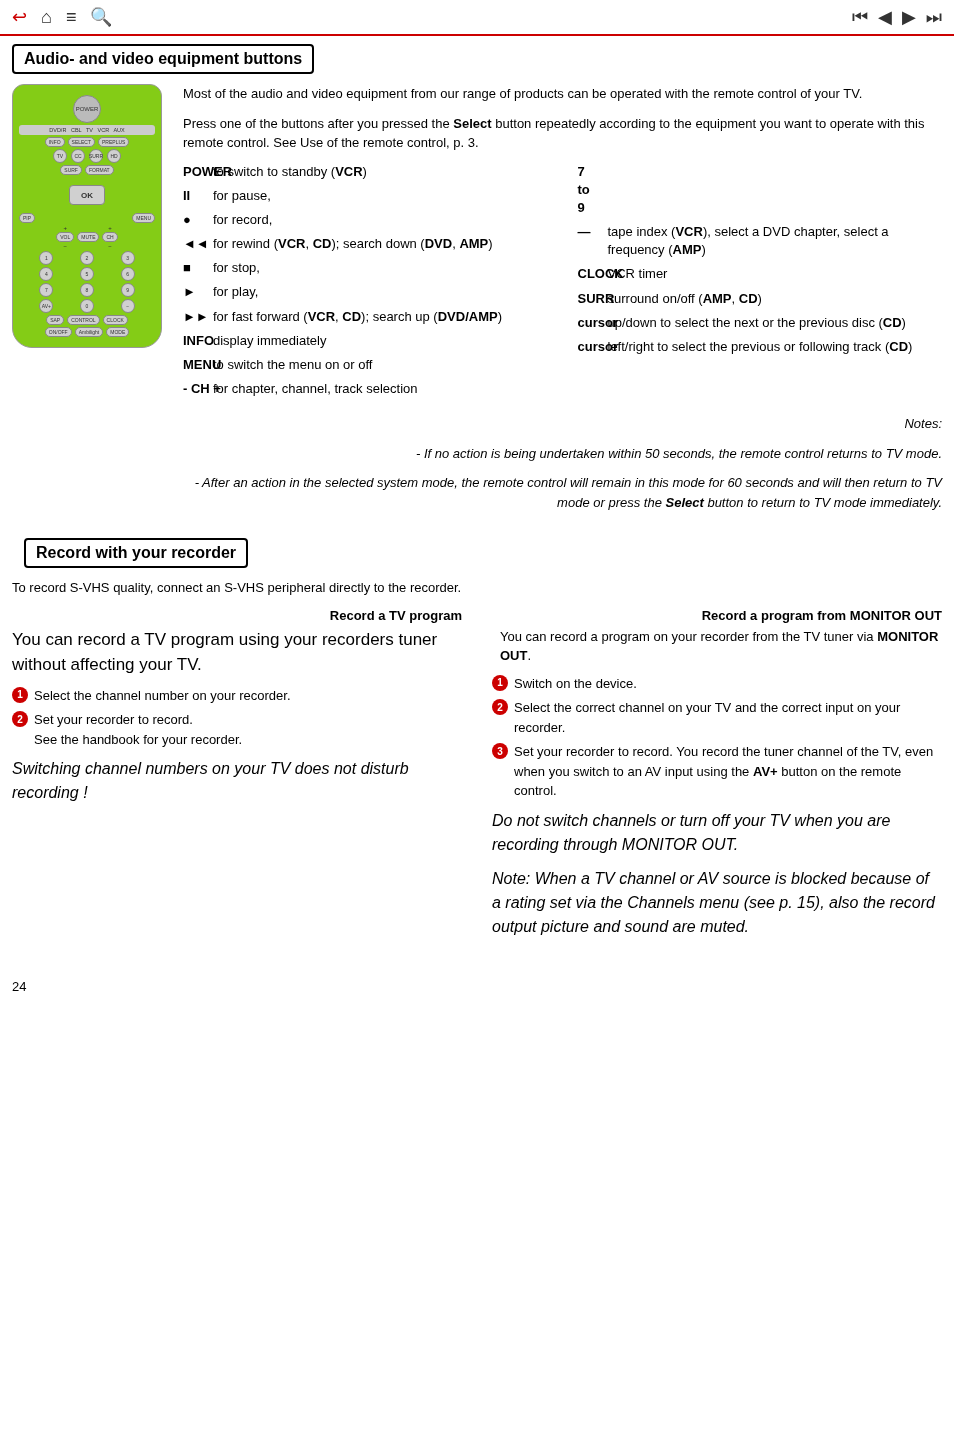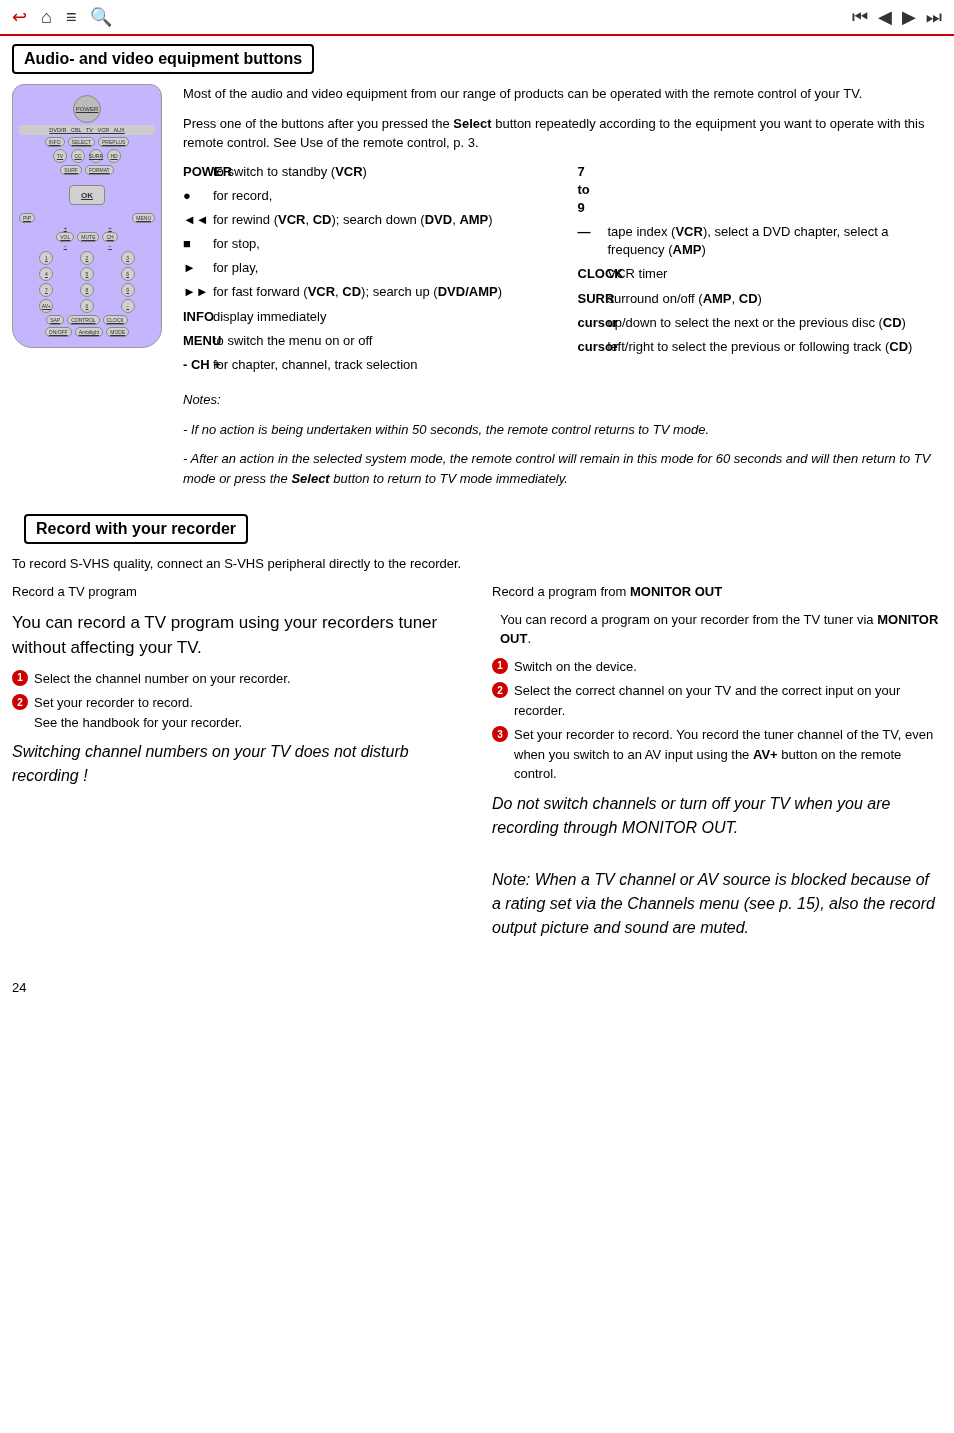--- a/index.html
+++ b/index.html
@@ -58,27 +58,26 @@
       gap: 16px;
     }
 
     
     .remote-container {
       flex-shrink: 0;
       width: 155px;
     }
     .remote {
       width: 150px;
-      background: #c4b5fd;
+      background: #84cc16;
       border-radius: 12px 12px 20px 20px;
       border: 1.5px solid #999;
       padding: 8px 6px;
       font-size: 7px;
       color: #333;
-      text-decoration: underline;
     }
     .remote-row {
       display: flex;
       justify-content: center;
       align-items: center;
       margin: 2px 0;
       gap: 3px;
     }
     .remote-btn {
       background: #d0d0d0;
@@ -184,39 +183,41 @@
     }
     .btn-desc {
       flex: 1;
       font-size: 13px;
     }
     .notes-section {
       margin-top: 10px;
       font-style: italic;
       font-size: 12px;
       line-height: 1.5;
+      text-align: right;
     }
 
     
     .section2 {
       padding: 0 12px;
       margin-top: 16px;
     }
     .two-col {
       display: flex;
       gap: 30px;
       margin-top: 10px;
     }
     .col-left, .col-right {
       flex: 1;
     }
     h3 {
       font-size: 13px;
-      font-weight: normal;
-      margin-bottom: 11px;
+      font-weight: bold;
+      margin-bottom: 4px;
+      text-align: right;
     }
     .numbered-list {
       list-style: none;
       padding: 0;
       margin: 6px 0;
     }
     .numbered-list li {
       display: flex;
       gap: 6px;
       margin-bottom: 5px;
@@ -357,20 +358,24 @@
     <p>
       Press one of the buttons after you pressed the <strong>Select</strong> button repeatedly according to the equipment you want to operate with this remote control. See Use of the remote control, p. 3.
     </p>
 
     <div class="btn-descriptions">
 
       <div class="btn-col">
         <div class="btn-row">
           <span class="btn-symbol"><strong>POWER</strong></span>
           <span class="btn-desc">to switch to standby (<strong>VCR</strong>)</span>
+        </div>
+        <div class="btn-row">
+          <span class="btn-symbol"><strong>II</strong></span>
+          <span class="btn-desc">for pause,</span>
         </div>
         <div class="btn-row">
           <span class="btn-symbol">●</span>
           <span class="btn-desc">for record,</span>
         </div>
         <div class="btn-row">
           <span class="btn-symbol">◄◄</span>
           <span class="btn-desc">for rewind (<strong>VCR</strong>, <strong>CD</strong>); search down (<strong>DVD</strong>, <strong>AMP</strong>)</span>
         </div>
         <div class="btn-row">
@@ -475,20 +480,20 @@
           <span class="num-circle">2</span>
           <span>Select the correct channel on your TV and the correct input on your recorder.</span>
         </li>
         <li>
           <span class="num-circle">3</span>
           <span>Set your recorder to record. You record the tuner channel of the TV, even when you switch to an AV input using the <strong>AV+</strong> button on the remote control.</span>
         </li>
       </ul>
 
       <p class="italic-note">Do not switch channels or turn off your TV when you are recording through MONITOR OUT.</p>
-      <p class="italic-note" style="margin-top:28px;">Note: When a TV channel or AV source is blocked because of a rating set via the Channels menu (see p. 15), also the record output picture and sound are muted.</p>
+      <p class="italic-note" style="margin-top:10px;">Note: When a TV channel or AV source is blocked because of a rating set via the Channels menu (see p. 15), also the record output picture and sound are muted.</p>
     </div>
   </div>
 </div>
 
 <div style="position:relative; margin-top: 40px; padding: 0 12px;">
   <span style="font-size:13px;">24</span>
 </div>
 
 </body></html>

